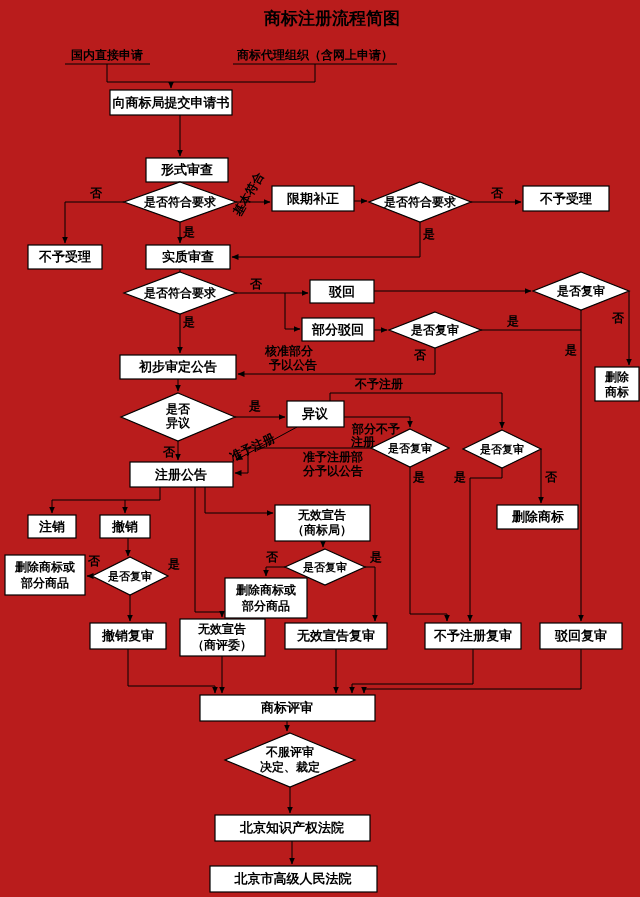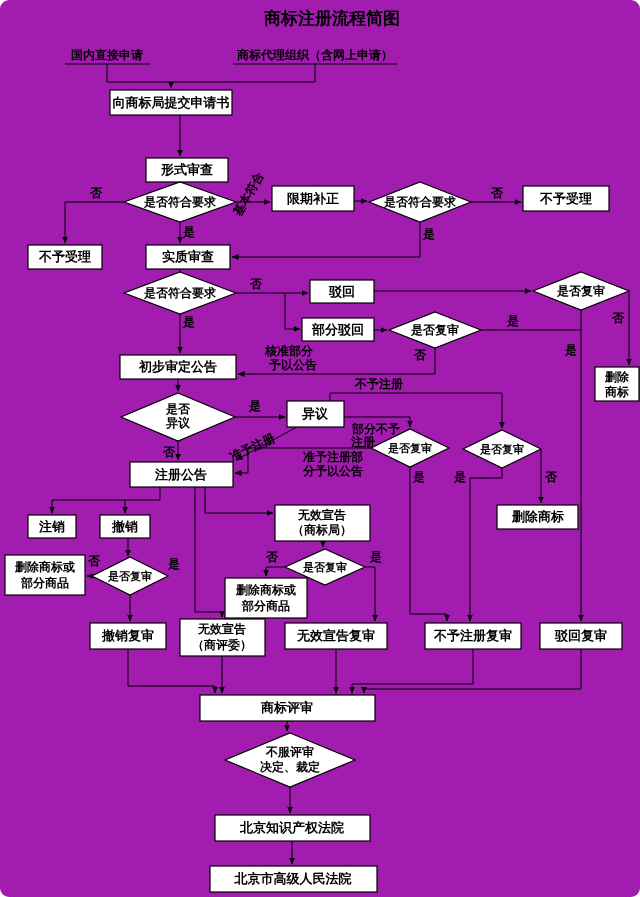--- a/index.html
+++ b/index.html
@@ -1,17 +1,17 @@
 <!DOCTYPE html>
 <html><head>
 <meta charset="utf-8">
 <style>
   html,body{margin:0;padding:0;background:#ffffff;}
-  .page{width:640px;height:897px;background:#a21caf;position:relative;margin:0 auto;
-        font-family:"Liberation Serif","DejaVu Serif",serif;border-radius:9px;}
+  .page{width:640px;height:897px;background:#b91c1c;position:relative;margin:0 auto;
+        font-family:"Liberation Serif","DejaVu Serif",serif;}
   svg{display:block;}
   .box{fill:#ffffff;stroke:#000000;stroke-width:1.2;}
   .dia{fill:#ffffff;stroke:#000000;stroke-width:1.2;}
   .edge{fill:none;stroke:#000000;stroke-width:1;}
   text{fill:#000000;font-family:"Liberation Serif","DejaVu Serif",serif;}
   .title{font-size:17px;font-weight:bold;text-anchor:middle;}
   .start{font-size:12px;font-weight:bold;text-anchor:middle;}
   .nl{font-size:13px;font-weight:bold;text-anchor:middle;}
   .nl2{font-size:12px;font-weight:bold;text-anchor:middle;}
   .dl{font-size:12px;font-weight:bold;text-anchor:middle;}

